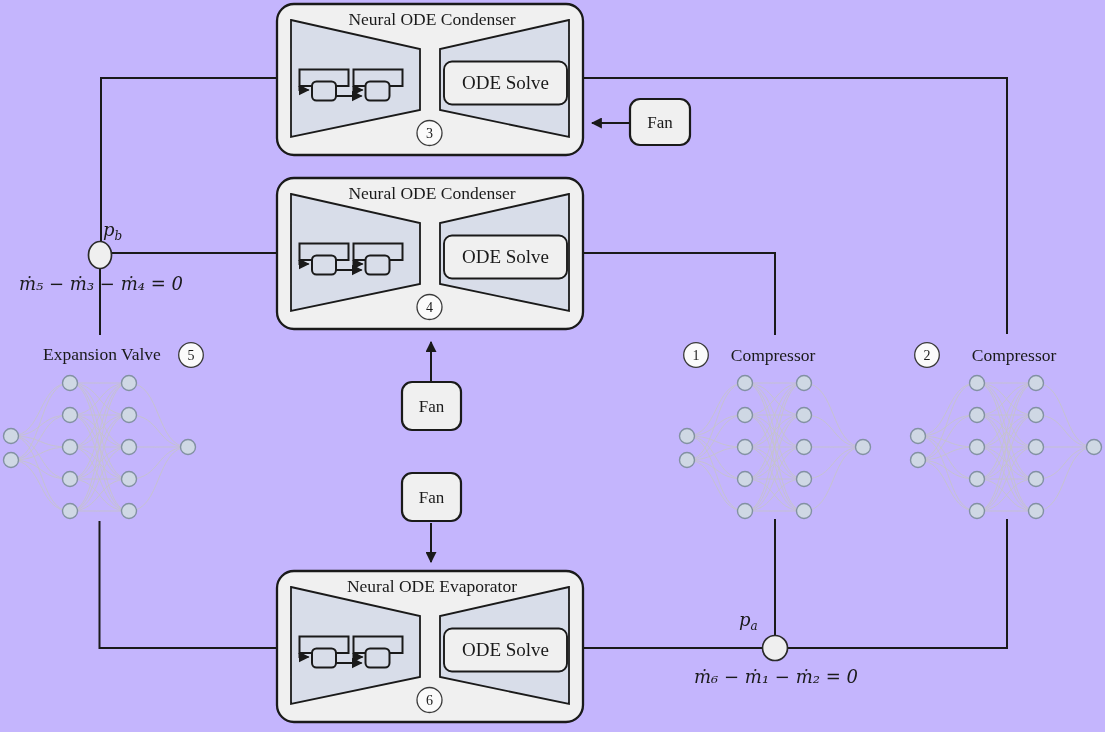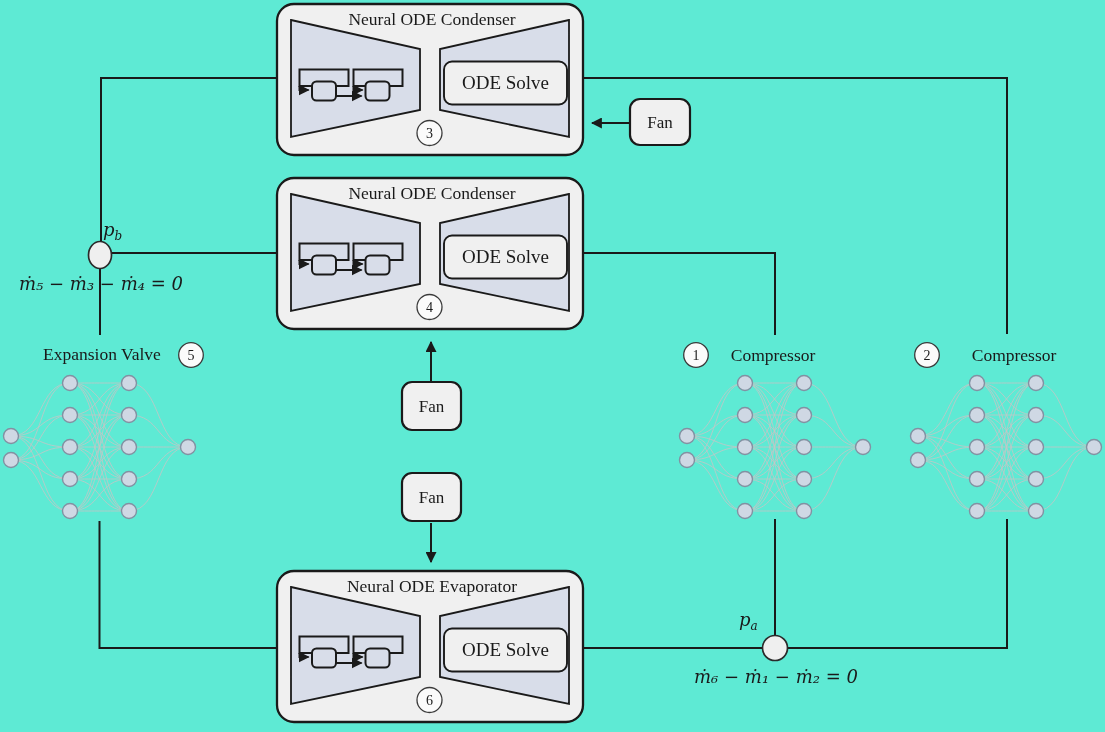--- a/index.html
+++ b/index.html
@@ -1,16 +1,16 @@
 <!DOCTYPE html>
 <html><head>
 <meta charset="utf-8">
 <style>
   html,body{margin:0;padding:0;background:#ffffff;}
-  .stage{position:relative;width:1105px;height:732px;background:#5eead4;overflow:hidden;}
+  .stage{position:relative;width:1105px;height:732px;background:#c4b5fd;overflow:hidden;}
   svg{display:block;}
   text{font-family:"Liberation Serif","DejaVu Serif",serif;fill:#1a1a1a;}
   .title-t{font-size:17.5px;}
   .ode-t{font-size:19px;}
   .num-t{font-size:14px;}
   .fan-t{font-size:17px;}
   .comp-t{font-size:17.5px;}
   .math-t{font-family:"DejaVu Serif","DejaVu Sans",serif;font-style:italic;font-size:18px;}
   .math-sub{font-size:12px;}
 </style>

